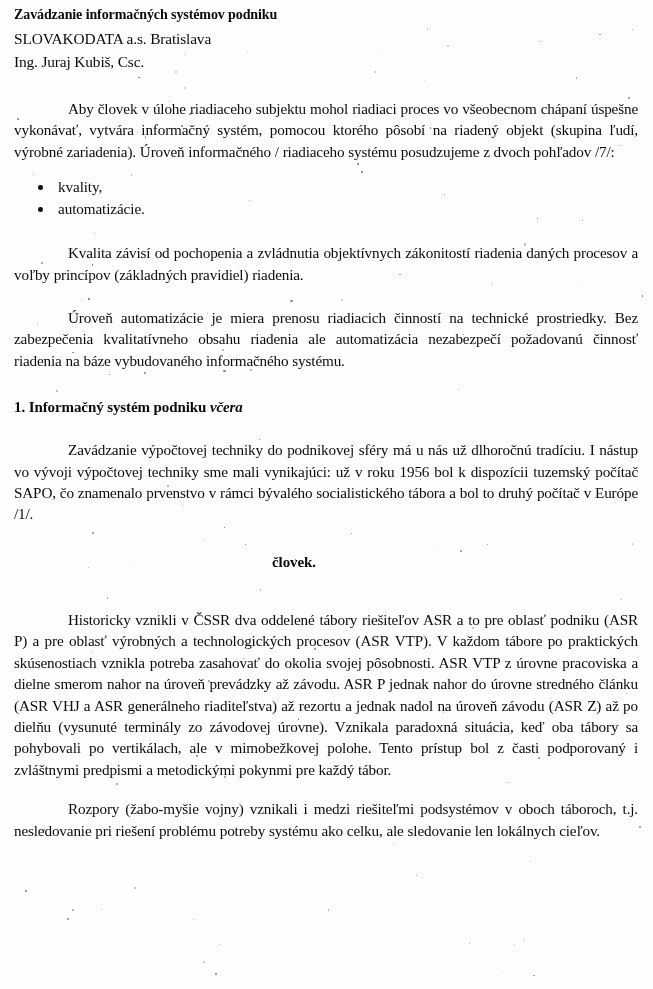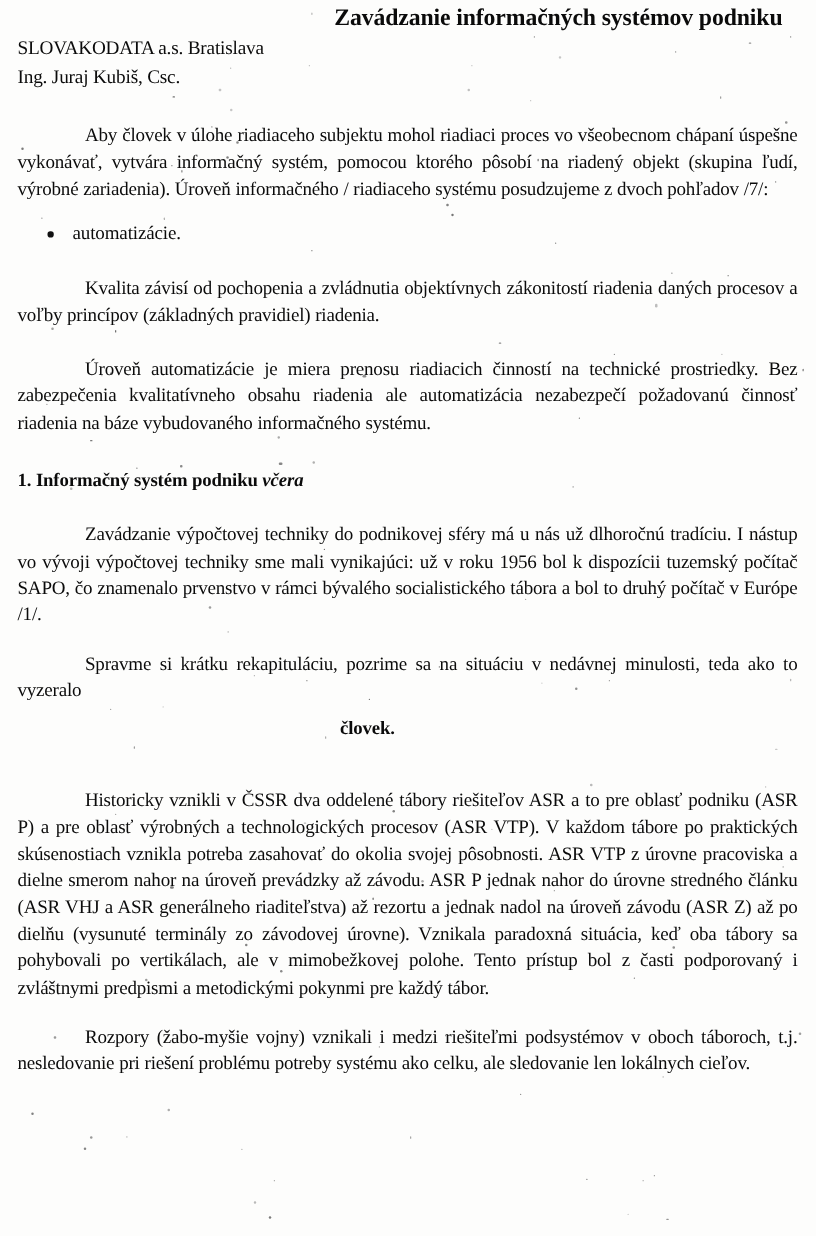--- a/index.html
+++ b/index.html
@@ -42,23 +42,23 @@
   #text-column {
     position: absolute;
     left: 14px;
     top: 6px;
     width: 624px;
     z-index: 2;
   }
 
   
   .doc-title {
-    text-align: right;
+    text-align: left;
     font-weight: bold;
-    font-size: 19px;
+    font-size: 14px;
     line-height: 18px;
     letter-spacing: -0.1px;
     margin: 0 0 4px 0;
     padding-right: 12px;
   }
 
   .author-line {
     font-size: 15.4px;
     line-height: 21px;
     margin: 0;
@@ -140,20 +140,21 @@
 
     <div class="author-line first">Ing. Juraj Kubiš, Csc.</div>
 
     <div class="gap-xl"></div>
 
     <p class="para">Aby človek v úlohe riadiaceho subjektu mohol riadiaci proces vo všeobecnom chápaní úspešne vykonávať, vytvára informačný systém, pomocou ktorého pôsobí na riadený objekt (skupina ľudí, výrobné zariadenia). Úroveň informačného / riadiaceho systému posudzujeme z dvoch pohľadov /7/:</p>
 
     <div class="gap-s"></div>
 
     <ul class="bullets">
+      <li>kvality,</li>
       <li>automatizácie.</li>
     </ul>
 
     <div class="gap-l"></div>
 
     <p class="para">Kvalita závisí od pochopenia a zvládnutia objektívnych zákonitostí riadenia daných procesov a voľby princípov (základných pravidiel) riadenia.</p>
 
     <div class="gap-l"></div>
 
     <p class="para">Úroveň automatizácie je miera prenosu riadiacich činností na technické prostriedky. Bez zabezpečenia kvalitatívneho obsahu riadenia ale automatizácia nezabezpečí požadovanú činnosť riadenia na báze vybudovaného informačného systému.</p>
@@ -163,21 +164,20 @@
     <h2 class="section-heading">
       <span>1. Informačný systém podniku </span><span class="em-word">včera</span>
     </h2>
 
     <div class="gap-l"></div>
 
     <p class="para">Zavádzanie výpočtovej techniky do podnikovej sféry má u nás už dlhoročnú tradíciu. I nástup vo vývoji výpočtovej techniky sme mali vynikajúci: už v roku 1956 bol k dispozícii tuzemský počítač SAPO, čo znamenalo prvenstvo v rámci bývalého socialistického tábora a bol to druhý počítač v Európe /1/.</p>
 
     <div class="gap-m"></div>
 
-    <p class="para">Spravme si krátku rekapituláciu, pozrime sa na situáciu v nedávnej minulosti, teda ako to vyzeralo</p>
 
     <div class="gap-xs"></div>
 
     <p class="centered-word">človek.</p>
 
     <div class="gap-m"></div>
 
 
     <div class="gap-m"></div>
 

